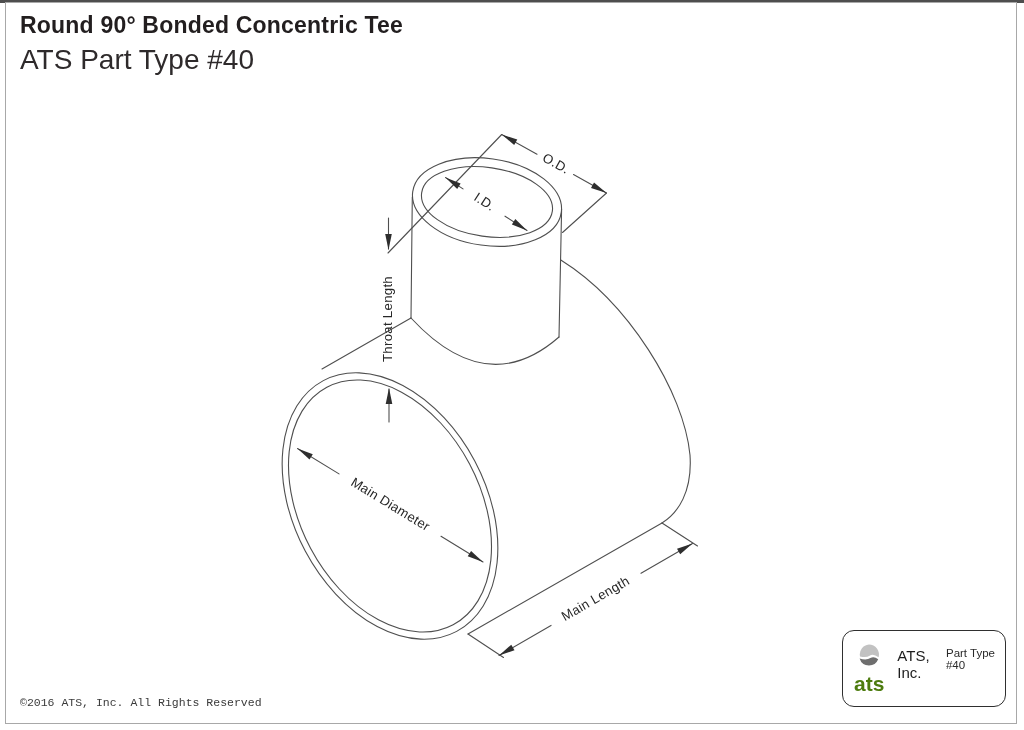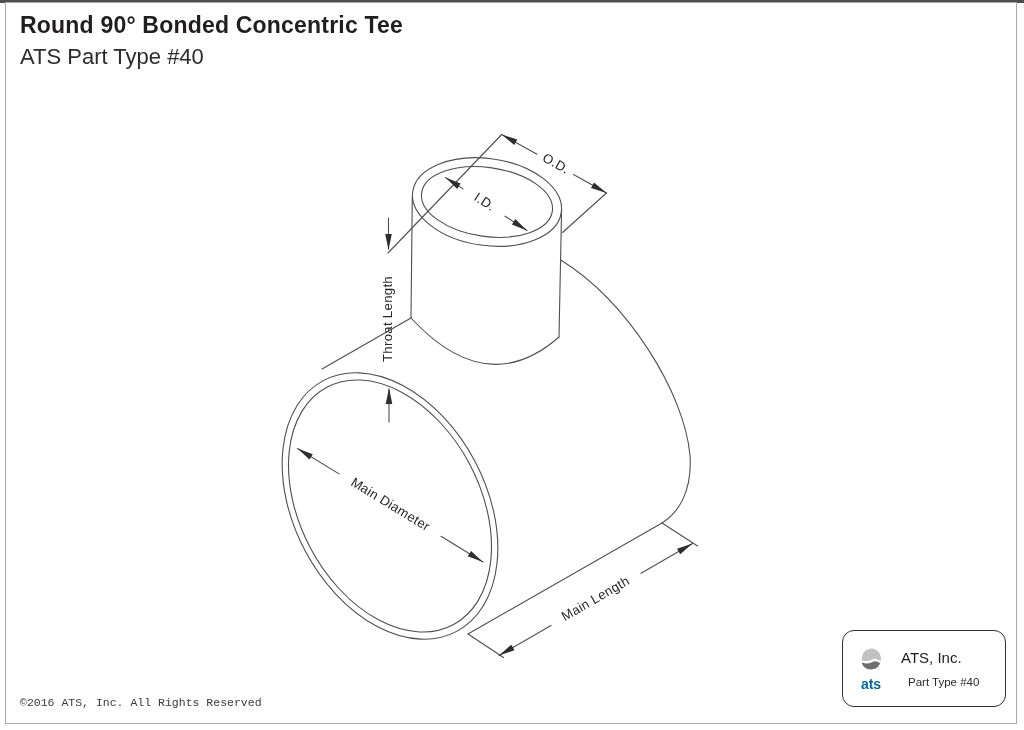--- a/index.html
+++ b/index.html
@@ -18,36 +18,36 @@
     position:absolute;left:5px;top:2px;right:7px;bottom:6px;
     border:1px solid #a8a8a8;
     pointer-events:none;
   }
   .title{
     position:absolute;left:20px;top:12px;
     font-size:23px;font-weight:bold;color:#221e1f;letter-spacing:.2px;
   }
   .subtitle{
     position:absolute;left:20px;top:44px;
-    font-size:22px;font-weight:400;color:#2e2a2b;
+    font-size:28px;font-weight:400;color:#2e2a2b;
   }
   .diagram-svg{position:absolute;left:0;top:0;}
   .dim-label{
     font-family:"Liberation Sans", sans-serif;
     font-size:13.2px;fill:#272727;letter-spacing:.3px;
   }
   .logo-box{
     position:absolute;left:842px;top:630px;width:164px;height:77px;
     border:1.5px solid #2f2f2f;border-radius:12px;background:#ffffff;
     box-sizing:border-box;
     display:flex;align-items:center;gap:13px;padding:0 10px 0 11px;
   }
   .logo-col{display:flex;flex-direction:column;align-items:center;width:34px;}
-  .logo-word{font-size:14px;font-weight:bold;color:#0369a1;line-height:1;margin-top:2px;}
-  .logo-textcol{display:flex;flex-direction:column;}
+  .logo-word{font-size:21px;font-weight:bold;color:#4d7c0f;line-height:1;margin-top:2px;}
+  .logo-textcol{display:flex;flex-direction:row;}
   .company-name{font-size:15px;color:#1d1d1d;margin-bottom:10px;}
   .part-type{font-size:11.5px;color:#2a2a2a;padding-left:7px;}
   .copyright{
     position:absolute;left:20px;top:696px;
     font-size:11.5px;color:#3a3a3a;font-family:Liberation Mono, monospace;
   }
 </style>
 </head>
 <body>
 

